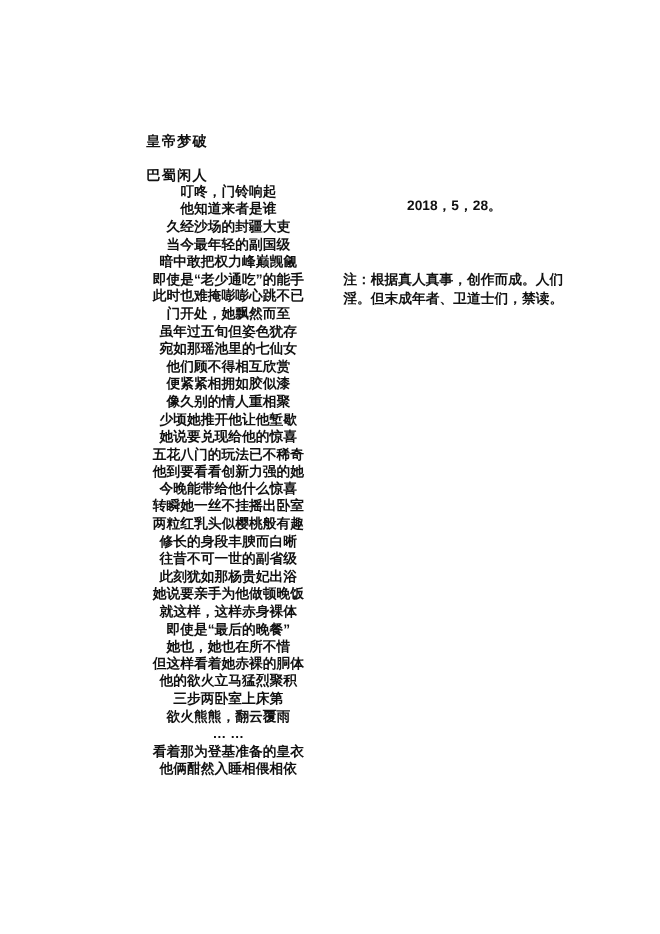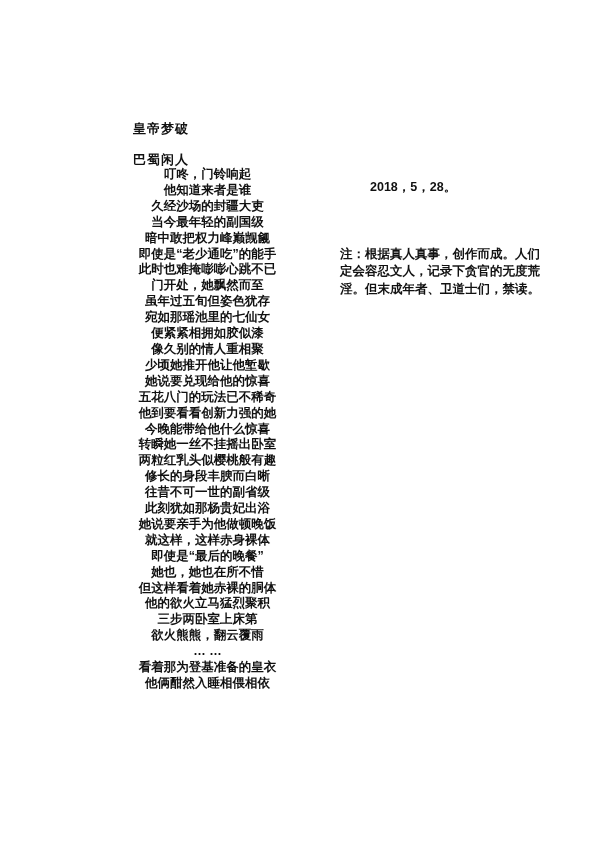--- a/index.html
+++ b/index.html
@@ -56,21 +56,20 @@
   .note {
     position: absolute;
     left: 312px;
     top: 246px;
     width: 228px;
   }
   .note-line {
     font-size: 12.5px;
     line-height: 17.3px;
     white-space: nowrap;
-    text-align: right;
   }
 </style>
 </head>
 <body>
 
 <div class="page">
 
   <div class="doc-title">皇帝梦破</div>
 
   <div class="doc-author">巴蜀闲人</div>
@@ -80,20 +79,21 @@
   <div class="poem-line">叮咚，门铃响起</div>
       <div class="poem-line">他知道来者是谁</div>
       <div class="poem-line">久经沙场的封疆大吏</div>
       <div class="poem-line">当今最年轻的副国级</div>
       <div class="poem-line">暗中敢把权力峰巅觊觎</div>
       <div class="poem-line">即使是“老少通吃”的能手</div>
       <div class="poem-line">此时也难掩嘭嘭心跳不已</div>
       <div class="poem-line">门开处，她飘然而至</div>
       <div class="poem-line">虽年过五旬但姿色犹存</div>
       <div class="poem-line">宛如那瑶池里的七仙女</div>
+      <div class="poem-line">他们顾不得相互欣赏</div>
       <div class="poem-line">便紧紧相拥如胶似漆</div>
       <div class="poem-line">像久别的情人重相聚</div>
       <div class="poem-line">少顷她推开他让他堑歇</div>
       <div class="poem-line">她说要兑现给他的惊喜</div>
       <div class="poem-line">五花八门的玩法已不稀奇</div>
       <div class="poem-line">他到要看看创新力强的她</div>
       <div class="poem-line">今晚能带给他什么惊喜</div>
       <div class="poem-line">转瞬她一丝不挂摇出卧室</div>
       <div class="poem-line">两粒红乳头似樱桃般有趣</div>
       <div class="poem-line">修长的身段丰腴而白晰</div>
@@ -110,17 +110,16 @@
       <div class="poem-line">… …</div>
       <div class="poem-line">看着那为登基准备的皇衣</div>
       <div class="poem-line">他俩酣然入睡相偎相依</div>
     </div>
 
   <div class="date-line">2018，5，28。</div>
 
   <div class="note">
 
   <div class="note-line">注：根据真人真事，创作而成。人们</div>
-      <div class="note-line">定会容忍文人，记录下贪官的无度荒</div>
       <div class="note-line">淫。但末成年者、卫道士们，禁读。</div>
     </div>
 
 </div>
 
 </body></html>

